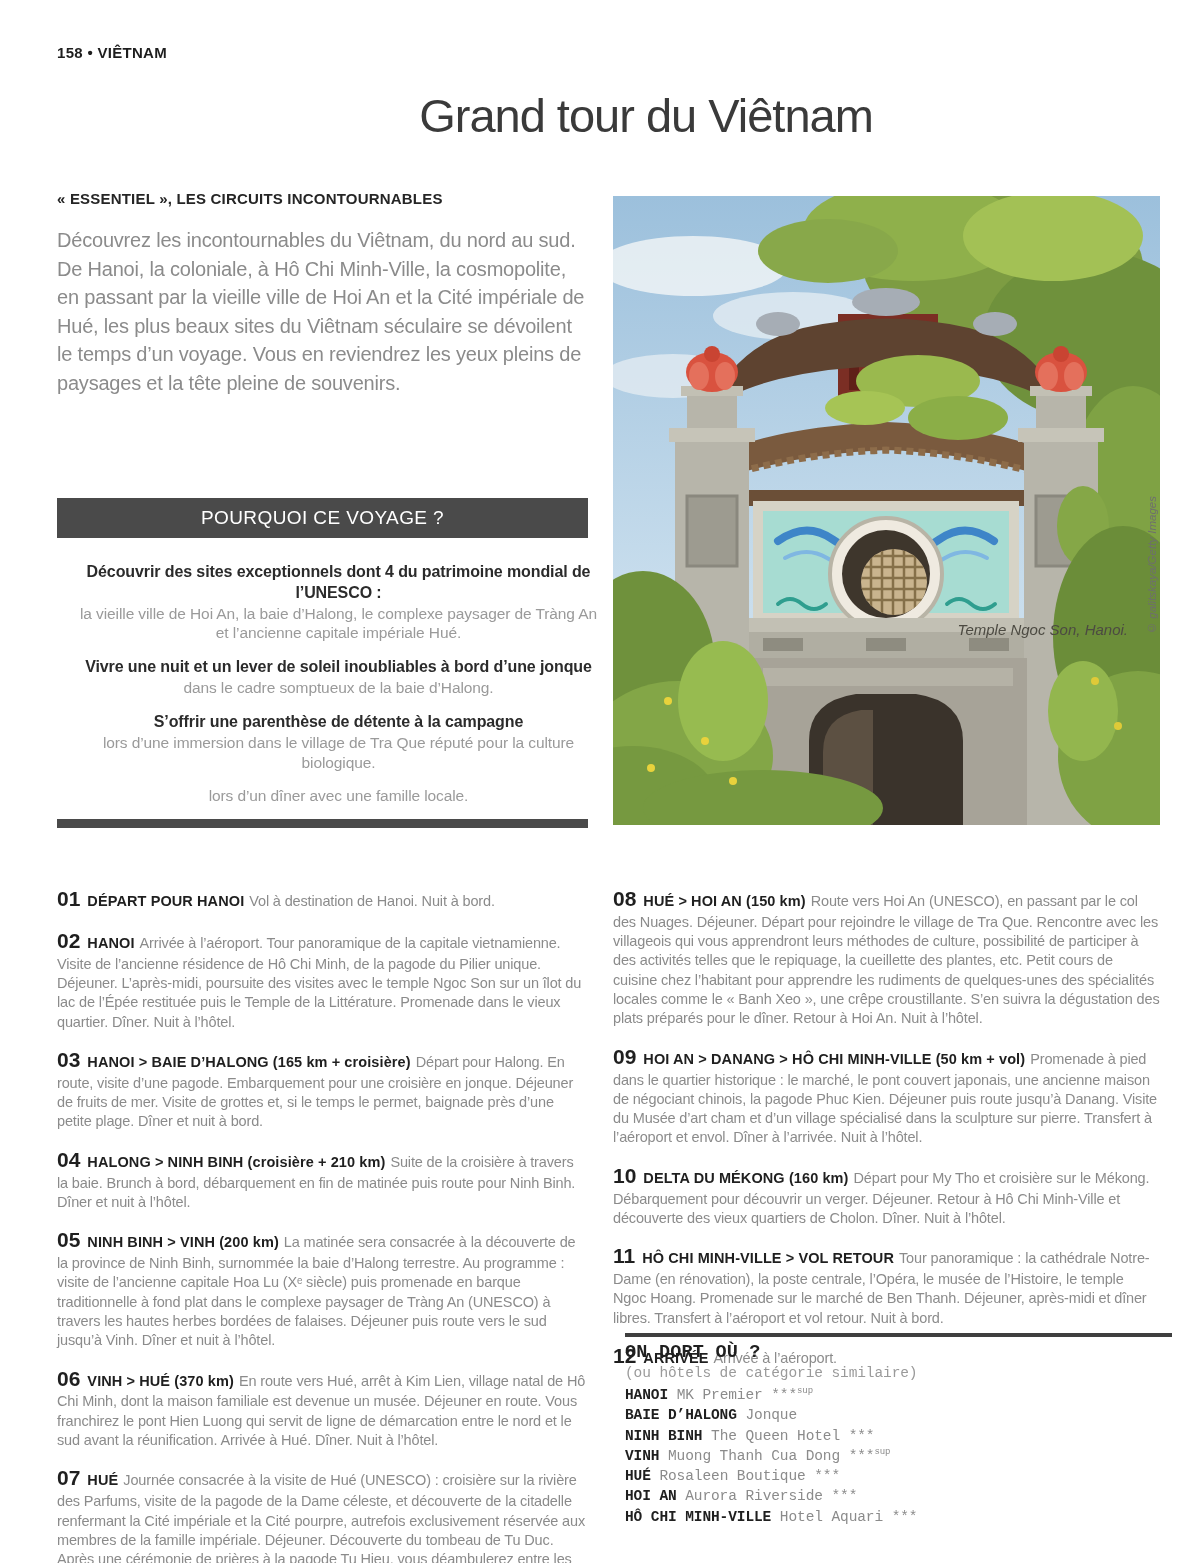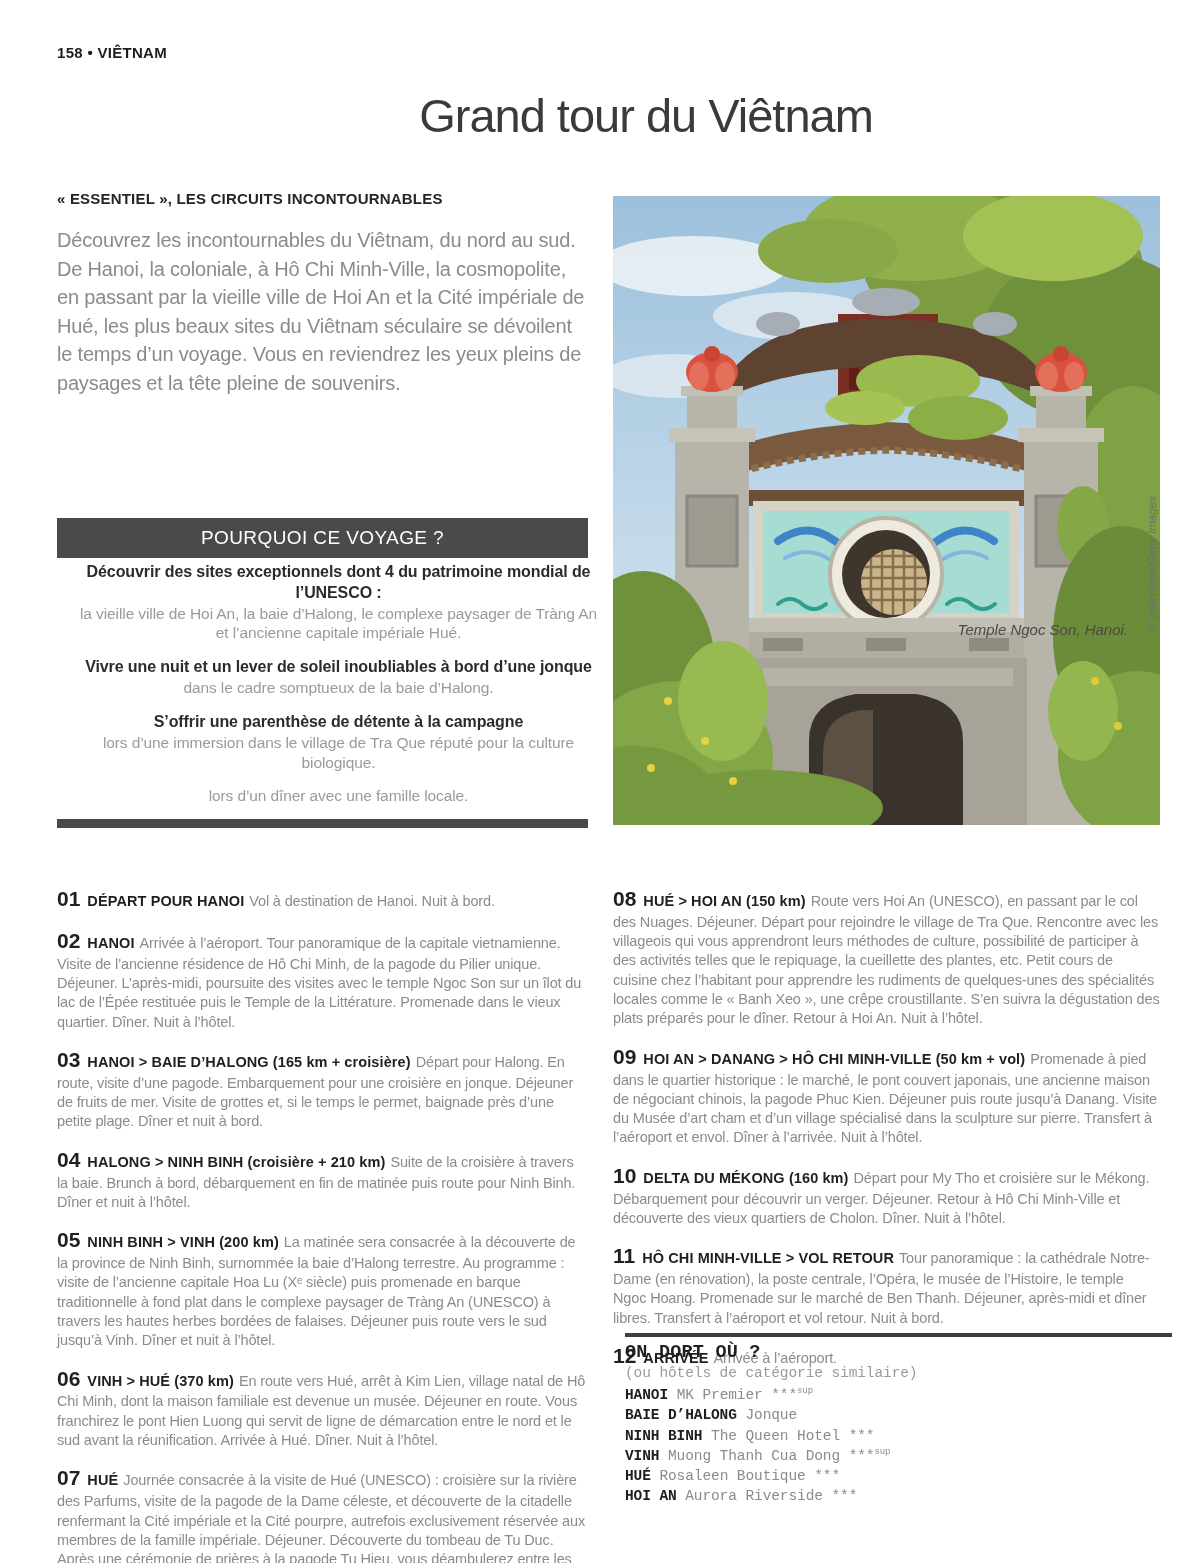--- a/index.html
+++ b/index.html
@@ -7,21 +7,21 @@
   .page{position:relative;width:1200px;height:1563px;background:#fff;overflow:hidden;}
 
   .folio{position:absolute;top:44px;left:57px;font-size:15px;font-weight:bold;color:#1e1e1e;letter-spacing:.3px;}
   .title{position:absolute;top:88px;left:0;width:1200px;margin:0;text-align:center;
          font-size:47px;font-weight:300;color:#3a3a3a;letter-spacing:-1px;padding-left:46px;}
 
   
   .left-col{position:absolute;left:57px;top:190px;width:531px;}
   .kicker{position:absolute;top:0;left:0;margin:0;font-size:15px;font-weight:bold;color:#252525;letter-spacing:.2px;}
   .intro{position:absolute;top:36px;left:0;margin:0;font-size:20px;line-height:1.43;color:#8b8b8b;letter-spacing:-.2px;}
-  .why-box{position:absolute;top:328px;left:0;width:531px;height:40px;background:#4a4a4a;
+  .why-box{position:absolute;top:308px;left:0;width:531px;height:40px;background:#4a4a4a;
            color:#fff;text-align:center;line-height:40px;font-size:19px;letter-spacing:.4px;}
   .why-list{position:absolute;top:372px;left:16px;width:531px;text-align:center;}
   .why-lead{margin:0;font-size:16px;font-weight:bold;color:#2b2b2b;line-height:1.3;letter-spacing:-.1px;}
   .why-detail{margin:0 0 14px 0;font-size:15.5px;color:#9a9a9a;line-height:1.28;letter-spacing:-.1px;}
   .rule{position:absolute;top:629px;left:0;width:531px;height:9px;background:#4a4a4a;}
 
   
   .photo{position:absolute;left:613px;top:196px;width:547px;height:448px;margin:0;}
   .photo svg{display:block;}
   .caption{position:absolute;right:32px;bottom:6px;font-size:15px;font-style:italic;color:#4c4a42;}
@@ -219,16 +219,17 @@
 
     <div class="hotels">
       <h3>ON DORT OÙ ?</h3>
       <p class="hsub">(ou hôtels de catégorie similaire)</p>
       <p class="hotel"><span class="hcity">HANOI</span> <span class="hname">MK Premier ***</span><sup>sup</sup></p>
       <p class="hotel"><span class="hcity">BAIE D’HALONG</span> <span class="hname">Jonque</span><sup></sup></p>
       <p class="hotel"><span class="hcity">NINH BINH</span> <span class="hname">The Queen Hotel ***</span><sup></sup></p>
       <p class="hotel"><span class="hcity">VINH</span> <span class="hname">Muong Thanh Cua Dong ***</span><sup>sup</sup></p>
       <p class="hotel"><span class="hcity">HUÉ</span> <span class="hname">Rosaleen Boutique ***</span><sup></sup></p>
       <p class="hotel"><span class="hcity">HOI AN</span> <span class="hname">Aurora Riverside ***</span><sup></sup></p>
+      <p class="hotel"><span class="hcity">HÔ CHI MINH-VILLE</span> <span class="hname">Hotel Aquari ***</span><sup></sup></p>
     </div>
   </div>
 
 </div>
 
 </body></html>

